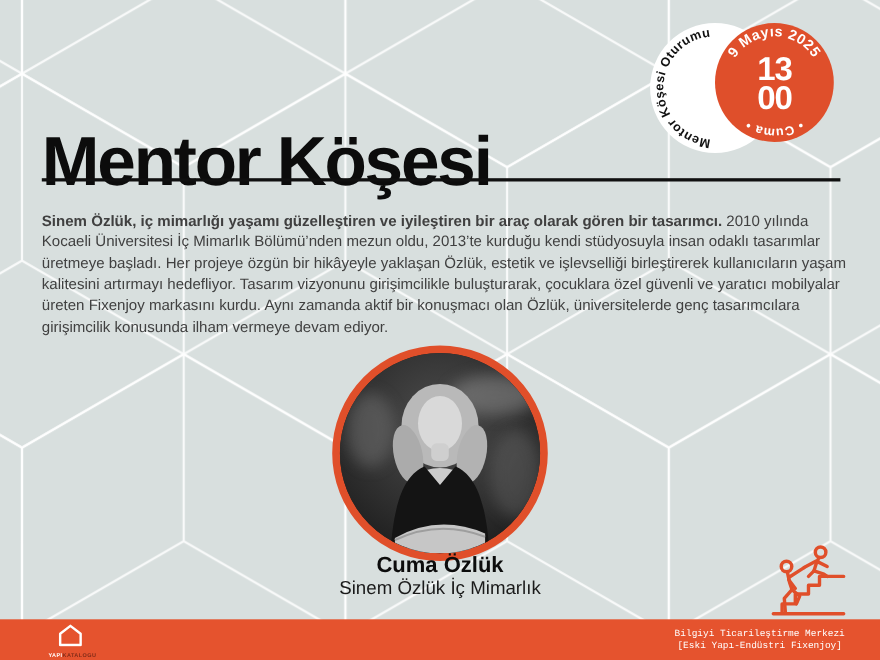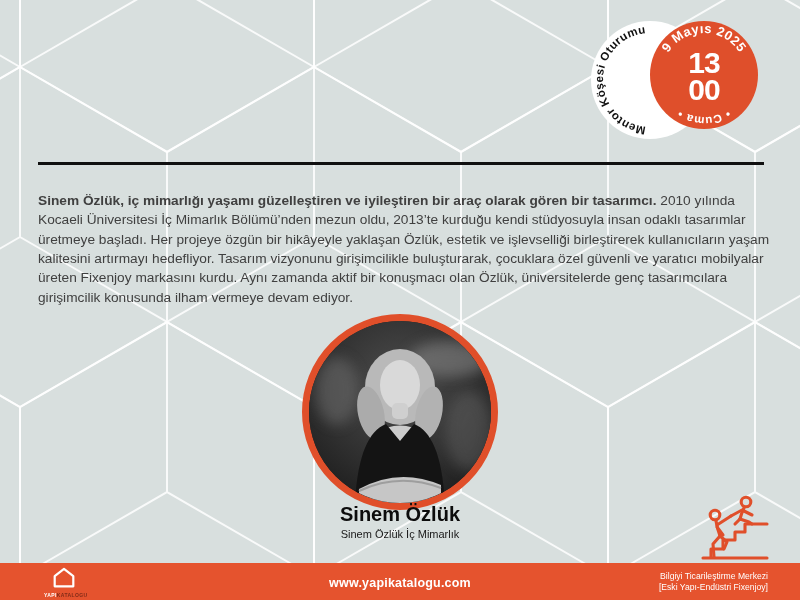--- a/index.html
+++ b/index.html
@@ -35,42 +35,42 @@
     background:#222;
   }
   .photo-ring svg { display:block; }
 
   .speaker-name {
     position:absolute; left:0; right:0; top:504px; z-index:2;
     text-align:center; font-size:20px; font-weight:700; color:#0c0c0c; line-height:21px;
   }
   .speaker-company {
     position:absolute; left:0; right:0; top:526px; z-index:2;
-    text-align:center; font-size:11px; font-weight:400; color:#1a1a1a; line-height:17px;
+    text-align:center; font-size:17px; font-weight:400; color:#1a1a1a; line-height:17px;
   }
 
   .stairs { position:absolute; left:693px; top:494px; width:76px; height:66px; z-index:2; }
 
   .footer {
     position:absolute; left:0; top:563px; width:800px; height:37px;
     background:#e5532e; z-index:4;
   }
   .footer-logo {
     position:absolute; left:44px; top:3px; width:40px; text-align:center; color:#fff;
   }
   .footer-logo .logo-text { font-size:5px; letter-spacing:0.4px; line-height:5px; margin-top:1px; white-space:nowrap; }
   .footer-logo .logo-text .lt-prefix { color:#ffffff; font-weight:700; }
   .footer-logo .logo-text .lt-suffix { color:rgba(40,10,5,0.55); font-weight:700; }
   .footer-site {
     position:absolute; left:0; right:0; top:13px; text-align:center;
     color:#fff; font-weight:700; font-size:12.5px; letter-spacing:0.2px;
   }
   .footer-org {
-    position:absolute; right:32px; top:8px; text-align:right;
-    color:#fff; font-size:8.6px; line-height:11px; font-weight:400;
+    position:absolute; right:32px; top:8px; text-align:center;
+    color:#fff; font-size:8.6px; line-height:11px; font-weight:400;font-family:Liberation Mono, monospace;
   }
 </style>
 </head>
 <body>
 
 <div class="poster">
 
   <div class="bg-pattern">
     <svg width="800" height="600" viewBox="0 0 800 600">
       <defs>
@@ -84,20 +84,21 @@
               <path d="M 0 340 L 147 425 L 147 595 L 0 680 L -147 595 L -147 425 Z M 0 510 L 0 340 M 0 510 L -147 595 M 0 510 L 147 595"></path>
               <path d="M 294 340 L 441 425 L 441 595 L 294 680 L 147 595 L 147 425 Z M 294 510 L 294 340 M 294 510 L 147 595 M 294 510 L 441 595"></path>
             </g>
           </g>
         </pattern>
       </defs>
       <rect x="0" y="0" width="800" height="600" fill="url(#iso)"></rect>
     </svg>
   </div>
 
+  <h1 class="page-title">Mentor Köşesi</h1>
   <div class="divider"></div>
 
   <p class="bio"><strong>Sinem Özlük, iç mimarlığı yaşamı güzelleştiren ve iyileştiren bir araç olarak gören bir tasarımcı.</strong><span> 2010 yılında Kocaeli Üniversitesi İç Mimarlık Bölümü’nden mezun oldu, 2013’te kurduğu kendi stüdyosuyla insan odaklı tasarımlar üretmeye başladı. Her projeye özgün bir hikâyeyle yaklaşan Özlük, estetik ve işlevselliği birleştirerek kullanıcıların yaşam kalitesini artırmayı hedefliyor. Tasarım vizyonunu girişimcilikle buluşturarak, çocuklara özel güvenli ve yaratıcı mobilyalar üreten Fixenjoy markasını kurdu. Aynı zamanda aktif bir konuşmacı olan Özlük, üniversitelerde genç tasarımcılara girişimcilik konusunda ilham vermeye devam ediyor.</span></p>
 
   <div class="badge">
     <svg viewBox="0 0 230 165" width="230" height="165">
       <defs>
         <path id="ringPath" d="M 78 127 A 47 47 0 0 1 78 33"></path>
         <path id="dateCircle" d="M 90 75 A 42 42 0 1 1 174 75 A 42 42 0 1 1 90 75"></path>
       </defs>
@@ -145,21 +146,21 @@
       <rect x="83" y="82" width="16" height="16" rx="5" fill="#cfcfcf"></rect>
       <path d="M 62 182 L 66 112 Q 91 97 116 112 L 120 182 Z" fill="#cccccc"></path>
 
       <path d="M 46 182 C 49 132 60 110 77 103 L 91 120 L 105 103 C 122 110 133 132 136 182 Z" fill="#141414"></path>
 
       <path d="M 50 168 Q 90 146 132 164 L 132 182 L 50 182 Z" fill="#c6c6c6"></path>
       <path d="M 50 170 Q 90 151 132 167" stroke="#9e9e9e" stroke-width="2" fill="none"></path>
     </svg>
   </div>
 
-  <div class="speaker-name">Sinem Özlük</div>
+  <div class="speaker-name">Cuma Özlük</div>
   <div class="speaker-company">Sinem Özlük İç Mimarlık</div>
 
   <div class="stairs">
     <svg viewBox="0 0 76 66" width="76" height="66" fill="none" stroke="#e04f2a" stroke-width="3.1" stroke-linecap="round" stroke-linejoin="round">
       <path d="M 10 64 H 74 M 18 64 V 55 H 30 V 46 H 42 V 38 H 52 V 30 H 74"></path>
 
       <circle cx="22" cy="21" r="4.8"></circle>
       <path d="M 23 27 C 24 33 25 37 27 42"></path>
       <path d="M 24 31 L 38 22"></path>
       <path d="M 24 33 L 30 41"></path>
@@ -175,20 +176,19 @@
     </svg>
   </div>
 
   <div class="footer">
     <div class="footer-logo">
       <svg viewBox="0 0 34 26" width="30" height="22">
         <path d="M 6 24 V 12 L 17 3.5 L 28 12 V 24 Z" fill="none" stroke="#ffffff" stroke-width="2.6" stroke-linejoin="round"></path>
       </svg>
       <div class="logo-text"><span class="lt-prefix">YAPI</span><span class="lt-suffix">KATALOGU</span></div>
     </div>
-    <div class="footer-site">www.yapikatalogu.com</div>
     <div class="footer-org">
       <div>Bilgiyi Ticarileştirme Merkezi</div>
       <div>[Eski Yapı-Endüstri Fixenjoy]</div>
     </div>
   </div>
 
 </div>
 
 </body></html>

